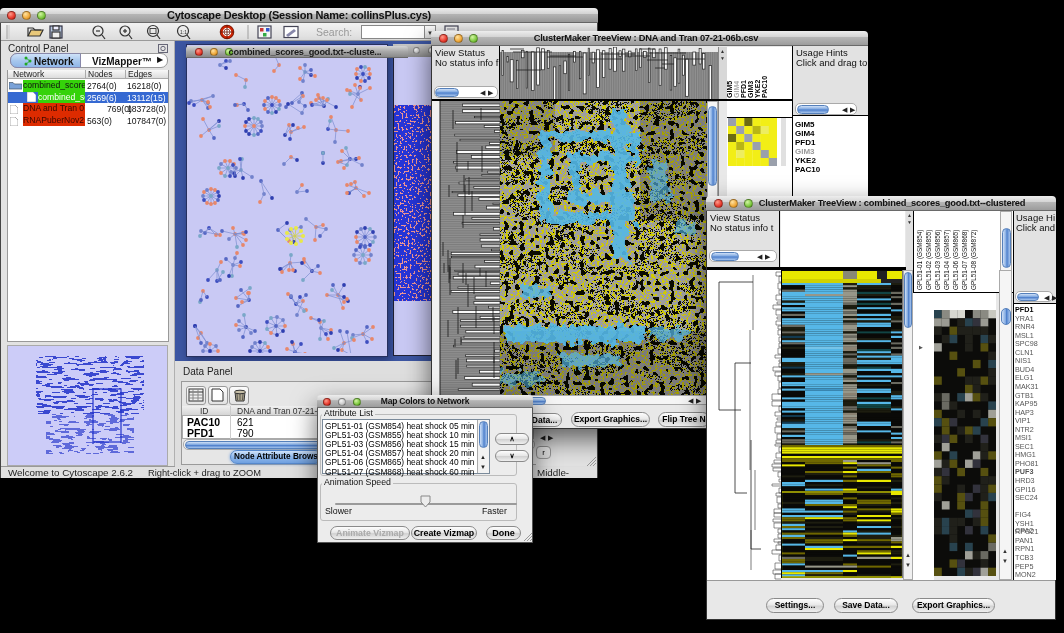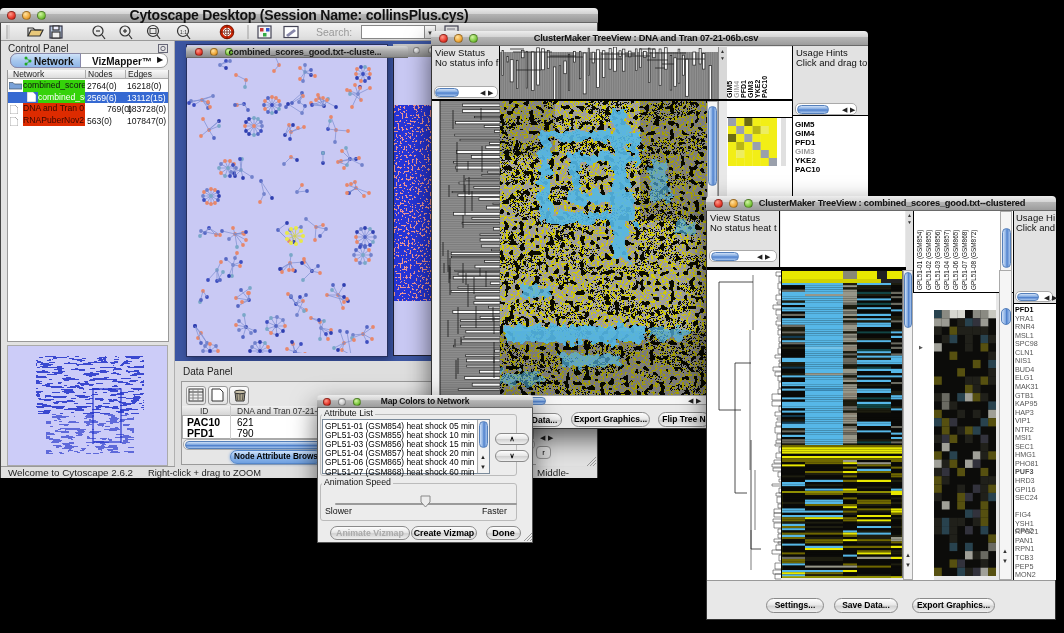--- a/index.html
+++ b/index.html
@@ -3,21 +3,21 @@
 html,body{margin:0;padding:0;width:1064px;height:633px;background:#000;overflow:hidden;font-family:"Liberation Sans",sans-serif;}
 div{position:absolute;box-sizing:border-box;}
 .win{box-shadow:0 10px 26px rgba(0,0,0,0.6);}
 </style></head><body>
 <div class="win" style="left:0px;top:8px;width:598px;height:470px;background:#e5e5e5;border:1px solid #444;border-radius:5px 5px 0 0;">
 </div>
 <div style="position:absolute;left:0px;top:8px;width:598px;height:15px;background:linear-gradient(#ededed,#d2d2d2 45%,#b5b5b5 46%,#9c9c9c);border-bottom:1px solid #6a6a6a;border-radius:4px 4px 0 0;box-sizing:border-box;">
     <div style="position:absolute;left:7px;top:3.0px;width:9px;height:9px;border-radius:50%;background:radial-gradient(circle at 35% 30%, #ff9a8a, #e83b2e 60%, #b01c10);border:1px solid rgba(0,0,0,0.35);box-sizing:border-box;"></div>
     <div style="position:absolute;left:22px;top:3.0px;width:9px;height:9px;border-radius:50%;background:radial-gradient(circle at 35% 30%, #ffe2a0, #f0a93a 60%, #c77c14);border:1px solid rgba(0,0,0,0.35);box-sizing:border-box;"></div>
     <div style="position:absolute;left:37px;top:3.0px;width:9px;height:9px;border-radius:50%;background:radial-gradient(circle at 35% 30%, #d2f5a2, #7ec941 60%, #4f9412);border:1px solid rgba(0,0,0,0.35);box-sizing:border-box;"></div>
-    <div style="position:absolute;left:299.0px;top:50%;transform:translate(-50%,-50%);font-size:14px;font-weight:bold;color:#111;white-space:nowrap;letter-spacing:-0.2px;">Cytoscape Desktop (Session Name: collinsPlus.cys)</div>
+    <div style="position:absolute;left:299.0px;top:50%;transform:translate(-50%,-50%);font-size:11px;font-weight:bold;color:#111;white-space:nowrap;letter-spacing:-0.2px;">Cytoscape Desktop (Session Name: collinsPlus.cys)</div>
   </div>
 <div style="left:1px;top:23px;width:596px;height:18px;background:linear-gradient(#f2f2f2,#dcdcdc);border-bottom:1px solid #9a9a9a;"></div>
 <svg width="470" height="18" style="position:absolute;left:0;top:23px">
 <g stroke="#333" fill="none" stroke-width="1.2">
 <line x1="7" y1="2" x2="7" y2="16" stroke="#aaa"></line>
       <line x1="9" y1="2" x2="9" y2="16" stroke="#cfcfcf"></line>
 <path d="M28 13 l3 -6 h12 l-3 6 z" fill="#e8c87a"></path>
 <path d="M28 13 v-8 h5 l2 2 h6" fill="none"></path>
 <rect x="50" y="3" width="12" height="12" fill="#b8c8e0" stroke="#334"></rect>
 <rect x="53" y="3" width="6" height="4" fill="#eef"></rect>
@@ -1603,21 +1603,21 @@
 <div style="position:absolute;left:658px;top:412px;width:52px;height:15px;border-radius:7.5px;background:linear-gradient(#fdfdfd,#e8e8e8 45%,#d2d2d2 55%,#efefef);border:1px solid #8a8a8a;box-sizing:border-box;text-align:center;font-size:8.5px;font-weight:bold;color:#000;line-height:13px;overflow:hidden;">Flip Tree N</div>
 <div class="win" style="left:706px;top:196px;width:350px;height:424px;background:#e8e8e8;border:1px solid #333;border-radius:5px 5px 0 0;"></div>
 <div style="position:absolute;left:706px;top:196px;width:350px;height:15px;background:linear-gradient(#ededed,#d2d2d2 45%,#b5b5b5 46%,#9c9c9c);border-bottom:1px solid #6a6a6a;border-radius:4px 4px 0 0;box-sizing:border-box;">
     <div style="position:absolute;left:8px;top:3.0px;width:9px;height:9px;border-radius:50%;background:radial-gradient(circle at 35% 30%, #ff9a8a, #e83b2e 60%, #b01c10);border:1px solid rgba(0,0,0,0.35);box-sizing:border-box;"></div>
     <div style="position:absolute;left:23px;top:3.0px;width:9px;height:9px;border-radius:50%;background:radial-gradient(circle at 35% 30%, #ffe2a0, #f0a93a 60%, #c77c14);border:1px solid rgba(0,0,0,0.35);box-sizing:border-box;"></div>
     <div style="position:absolute;left:38px;top:3.0px;width:9px;height:9px;border-radius:50%;background:radial-gradient(circle at 35% 30%, #d2f5a2, #7ec941 60%, #4f9412);border:1px solid rgba(0,0,0,0.35);box-sizing:border-box;"></div>
     <div style="position:absolute;left:186px;top:50%;transform:translate(-50%,-50%);font-size:9.3px;font-weight:bold;color:#111;white-space:nowrap;letter-spacing:-0.2px;">ClusterMaker TreeView : combined_scores_good.txt--clustered</div>
   </div>
 <div style="left:707px;top:211px;width:73px;height:56px;background:#e2e2e2;border-right:1px solid #000;"></div>
 <div style="position:absolute;left:710px;top:213px;font-size:9.5px;color:#111;font-weight:normal;white-space:nowrap;line-height:1.1;">View Status</div>
-<div style="position:absolute;left:710px;top:223px;font-size:9.5px;color:#111;font-weight:normal;white-space:nowrap;line-height:1.1;">No status heat t</div>
+<div style="position:absolute;left:710px;top:223px;font-size:9.5px;color:#111;font-weight:normal;white-space:nowrap;line-height:1.1;">No status info t</div>
 <div style="left:709px;top:250px;width:68px;height:12px;background:#fff;border:1px solid #aaa;border-radius:5px;"></div>
 <div style="position:absolute;left:711px;top:251.5px;width:28px;height:9px;border-radius:4.5px;background:linear-gradient(#cfe0f7,#7fa8e0 45%,#4c7ecb 55%,#a8c6ee);border:1px solid #5580bb;box-sizing:border-box;"></div>
 <div style="position:absolute;left:757px;top:253px;font-size:7px;color:#222;">◀</div>
 <div style="position:absolute;left:765px;top:253px;font-size:7px;color:#222;">▶</div>
 <div style="left:781px;top:211px;width:124px;height:56px;background:#fff;"></div>
 <div style="left:707px;top:267px;width:206px;height:3px;background:#000;"></div>
 <div style="left:906px;top:211px;width:7px;height:59px;background:#e0e0e0;"></div>
 <div style="position:absolute;left:907px;top:213px;font-size:5px;color:#333;line-height:1;">▲</div>
 <div style="position:absolute;left:907px;top:220px;font-size:5px;color:#333;line-height:1;">▼</div>
 <div style="left:913px;top:211px;width:100px;height:82px;background:#fff;border-left:1px solid #000;border-bottom:1px solid #000;"></div>

